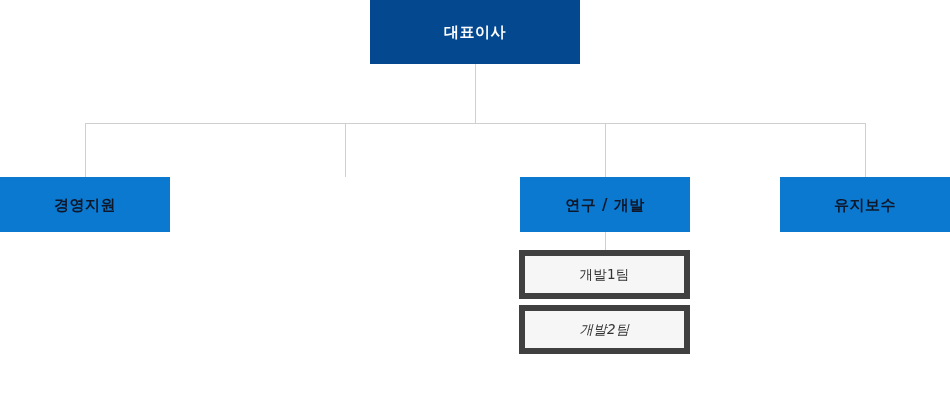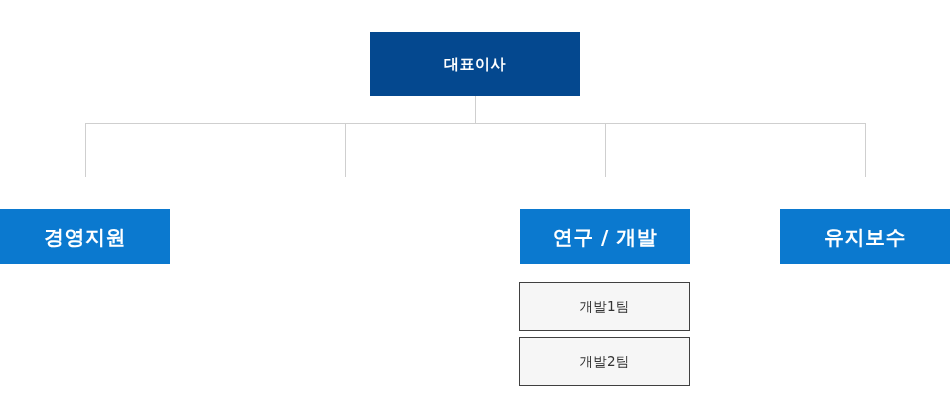--- a/index.html
+++ b/index.html
@@ -28,42 +28,41 @@
 
   
   .node {
     position: absolute;
     display: flex;
     align-items: center;
     justify-content: center;
     box-sizing: border-box;
     text-align: center;
     line-height: 1.2;
-    margin-top: 32px;
   }
   .node-root {
     background: #04488f;
     color: #ffffff;
     font-size: 15px;
     font-weight: bold;
     letter-spacing: 0.5px;
   }
   .node-dept {
     background: #0b79cf;
-    color: #ffffff;
-    font-size: 20px;
+    color: #0f172a;
+    font-size: 15px;
     font-weight: bold;
     letter-spacing: 0.5px;
   }
   .node-team {
     background: #f6f6f6;
     color: #333333;
     font-size: 13.5px;
     font-weight: normal;
-    border: 1px solid #404040;
+    border: 6px solid #404040;
     letter-spacing: 0.2px;
   }
 </style>
 </head>
 <body>
 
 <div id="org-chart">
 
   <div class="line line-v" style="left:475px; top:64px; height:59px;"></div>
 
@@ -90,18 +89,18 @@
   </div>
 
   <div class="node node-dept" style="left:780px; top:177px; width:170px; height:55px;">
     <span>유지보수</span>
   </div>
 
   <div class="node node-team" style="left:519px; top:250px; width:171px; height:49px;">
     <span>개발1팀</span>
   </div>
 
-  <div class="node node-team" style="left:519px; top:305px; width:171px; height:49px;">
+  <div class="node node-team" style="left:519px; top:305px; width:171px; height:49px;font-style:italic;">
     <span>개발2팀</span>
   </div>
 
 
 </div>
 
 </body></html>

